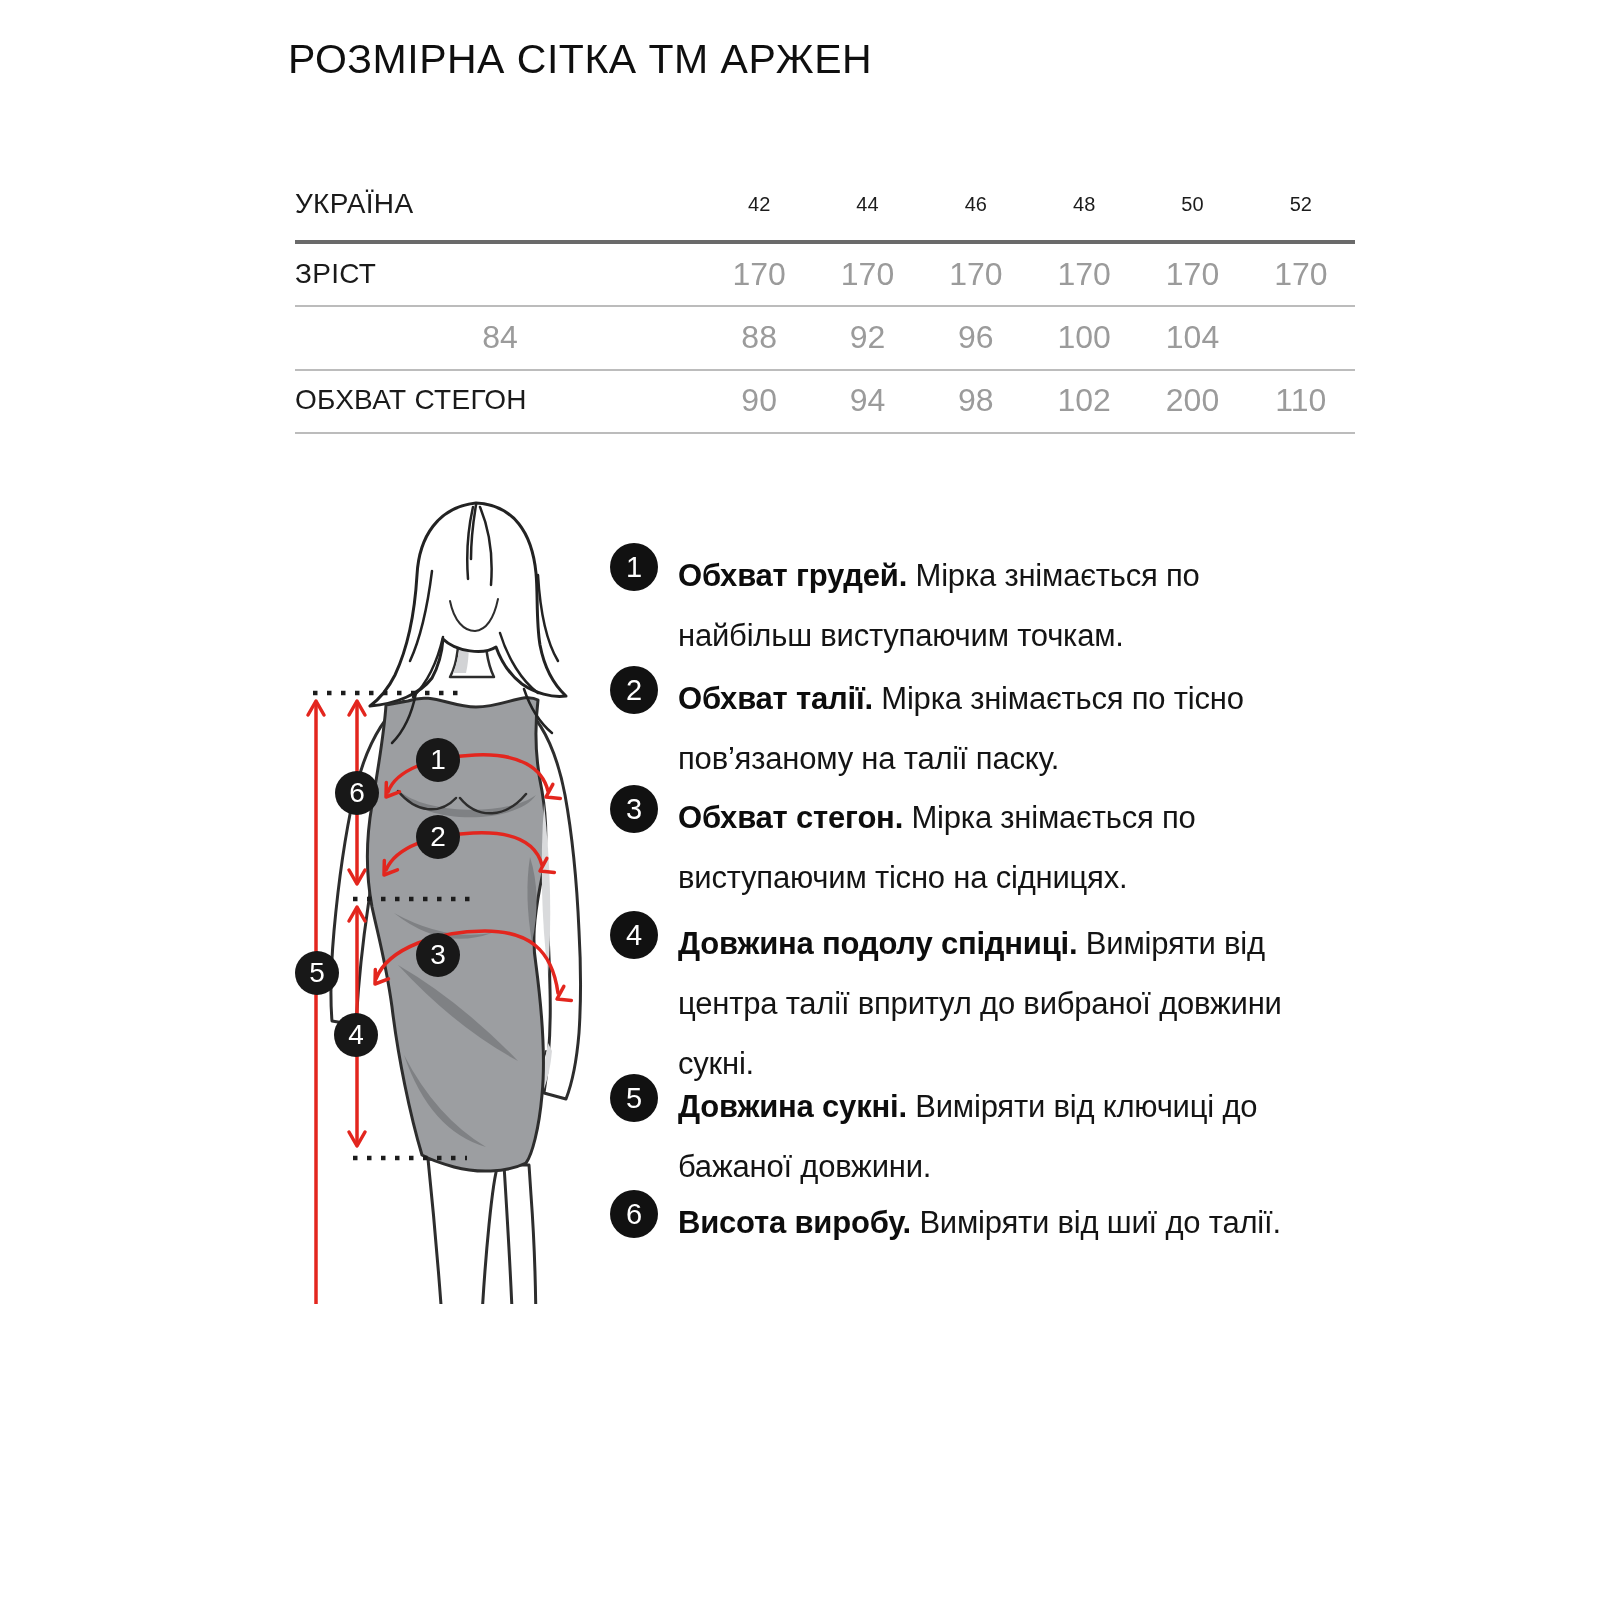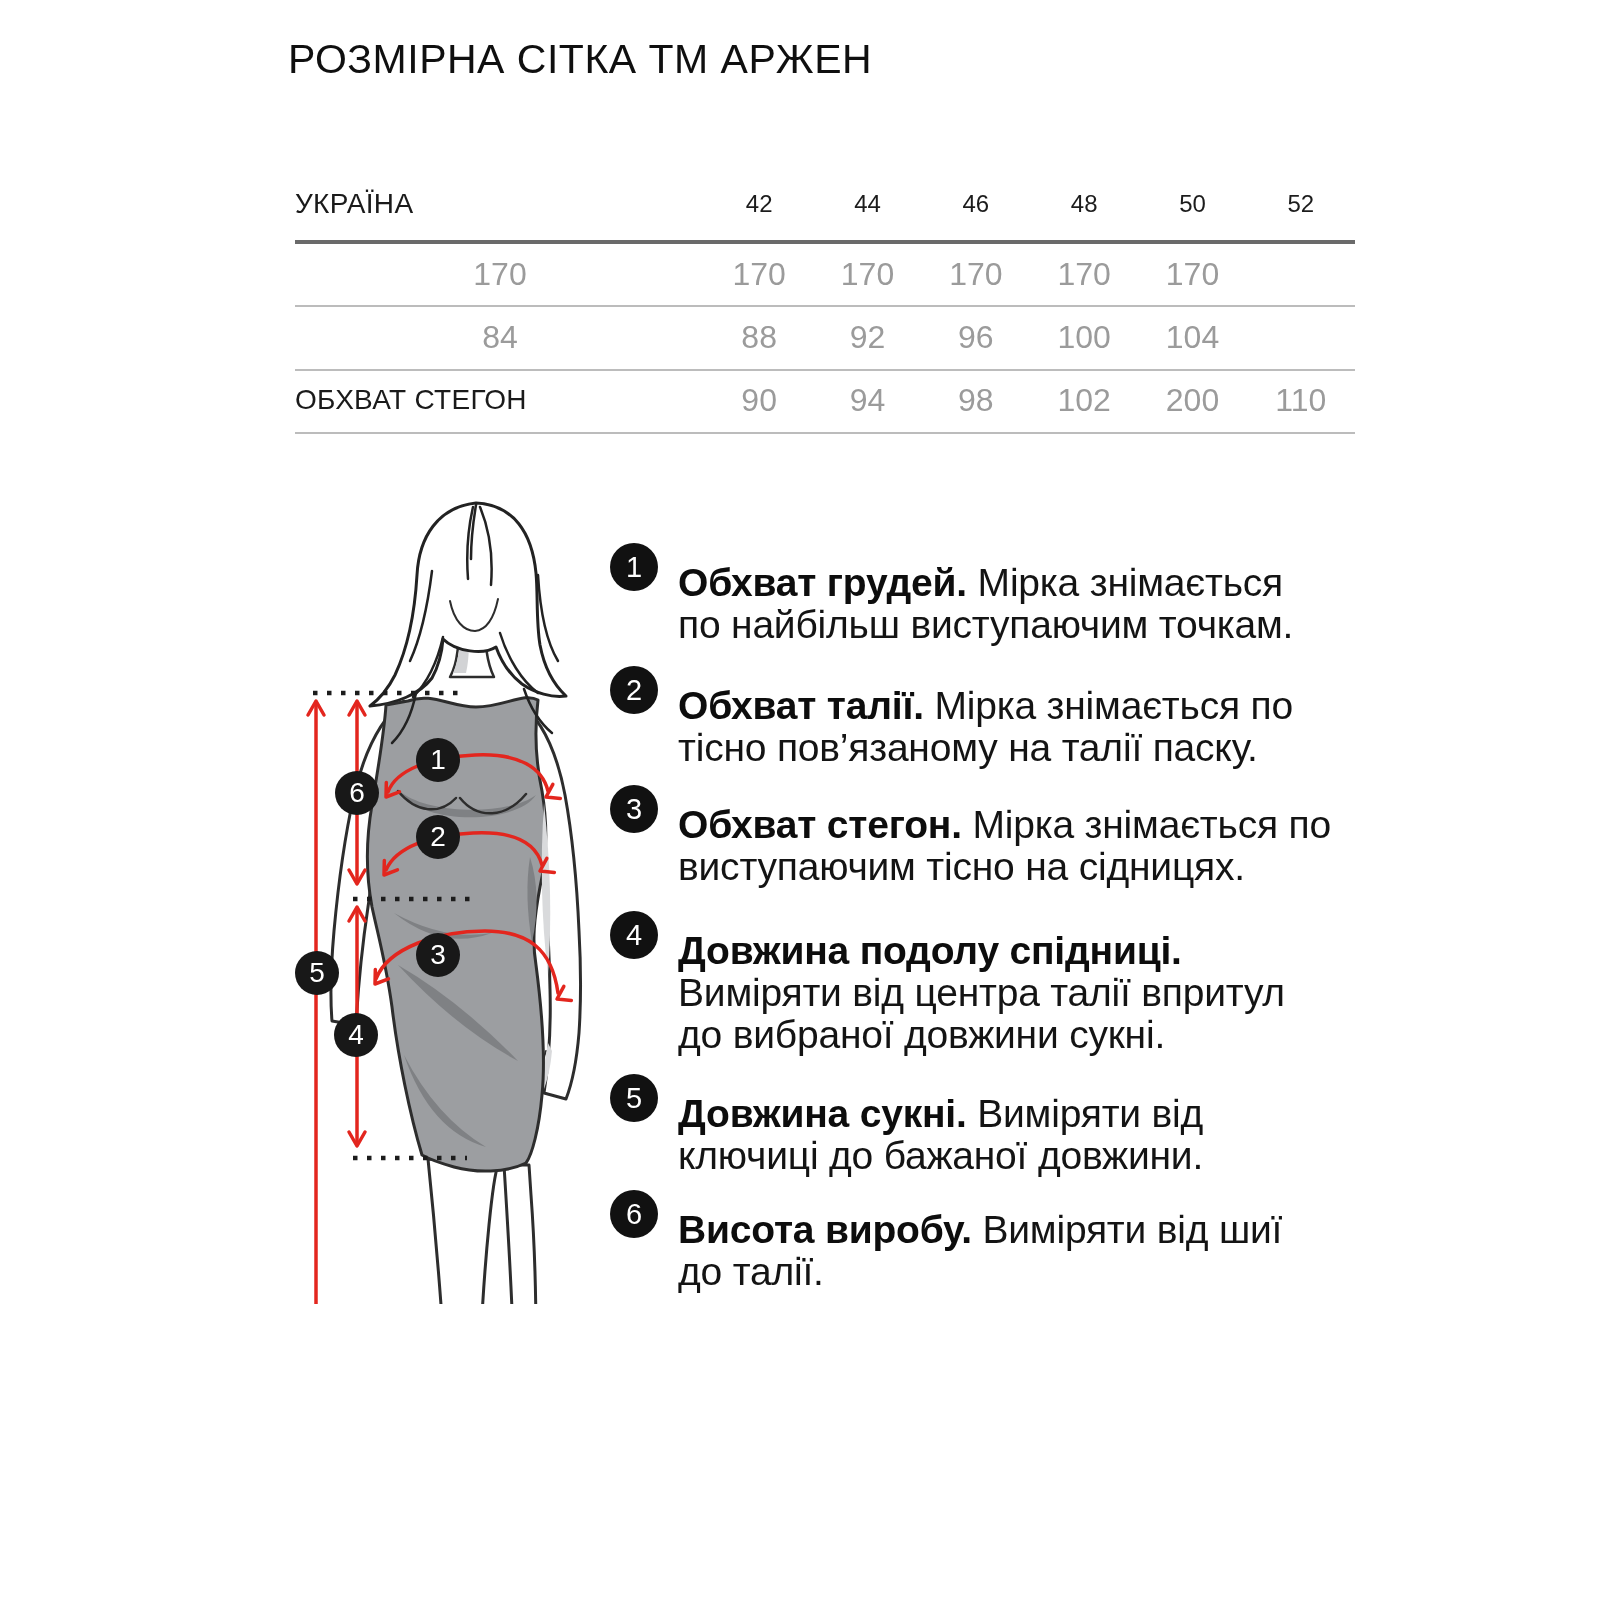--- a/index.html
+++ b/index.html
@@ -7,39 +7,39 @@
           font-family:"Liberation Sans","DejaVu Sans",sans-serif;color:#141414;}
 
   .page-title{position:absolute;left:288px;top:36px;margin:0;font-size:41px;font-weight:400;
               letter-spacing:0.5px;color:#0f0f0f;white-space:nowrap;}
 
   
   .trow{position:absolute;left:295px;width:1060px;height:56px;display:grid;
         grid-template-columns:410px repeat(6,1fr);align-items:center;}
   .tlabel{font-size:28px;color:#1a1a1a;letter-spacing:0.3px;white-space:nowrap;}
   .tcell{display:flex;justify-content:center;align-items:center;}
-  .num-black{font-size:24px;color:#1c1c1c;}
+  .num-black{font-size:20px;color:#1c1c1c;}
   .num-gray{font-size:32px;color:#9b9b9b;text-align:center;}
   .size-circle{display:flex;justify-content:center;align-items:center;width:52px;height:52px;
                border:3px solid #111;border-radius:50%;box-sizing:border-box;
                color:#e8312e;font-size:27px;white-space:nowrap;flex:none;}
   .hline{position:absolute;left:295px;width:1060px;background:#bcbcbc;height:2px;}
   .hline.dark{background:#6a6a6a;height:4px;}
 
   
   .figure-svg{position:absolute;left:280px;top:495px;width:360px;height:1095px;}
   .fig-badge{position:absolute;width:44px;height:44px;border-radius:50%;background:#181818;
              color:#fff;display:flex;align-items:center;justify-content:center;
              font-size:28px;line-height:1;}
 
   
   .legend-item{position:absolute;left:610px;display:flex;align-items:flex-start;}
   .legend-badge{width:48px;height:48px;border-radius:50%;background:#111;color:#fff;flex:none;
                 display:flex;align-items:center;justify-content:center;font-size:29px;margin-top:-3px;}
-  .legend-text{margin:16px 0 0 20px;width:655px;font-size:39px;line-height:42px;color:#141414;
+  .legend-text{margin:0 0 0 20px;width:655px;font-size:31px;line-height:60px;color:#141414;
                letter-spacing:-0.2px;}
   .legend-text b{font-weight:700;color:#0d0d0d;}
 </style>
 </head>
 <body>
 
 <div class="canvas">
 
   <h1 class="page-title">РОЗМІРНА СІТКА ТМ АРЖЕН</h1>
 
@@ -50,20 +50,21 @@
     <div class="tcell num-black">44</div>
     <div class="tcell num-black">46</div>
     <div class="tcell num-black">48</div>
     <div class="tcell num-black">50</div>
     <div class="tcell num-black">52</div>
   </div>
 
   <div class="hline dark" style="top:240px"></div>
 
   <div class="trow" style="top:246px">
+    <div class="tlabel">ЗРІСТ</div>
     <div class="tcell num-gray">170</div>
     <div class="tcell num-gray">170</div>
     <div class="tcell num-gray">170</div>
     <div class="tcell num-gray">170</div>
     <div class="tcell num-gray">170</div>
     <div class="tcell num-gray">170</div>
   </div>
 
   <div class="hline" style="top:305px"></div>
 

